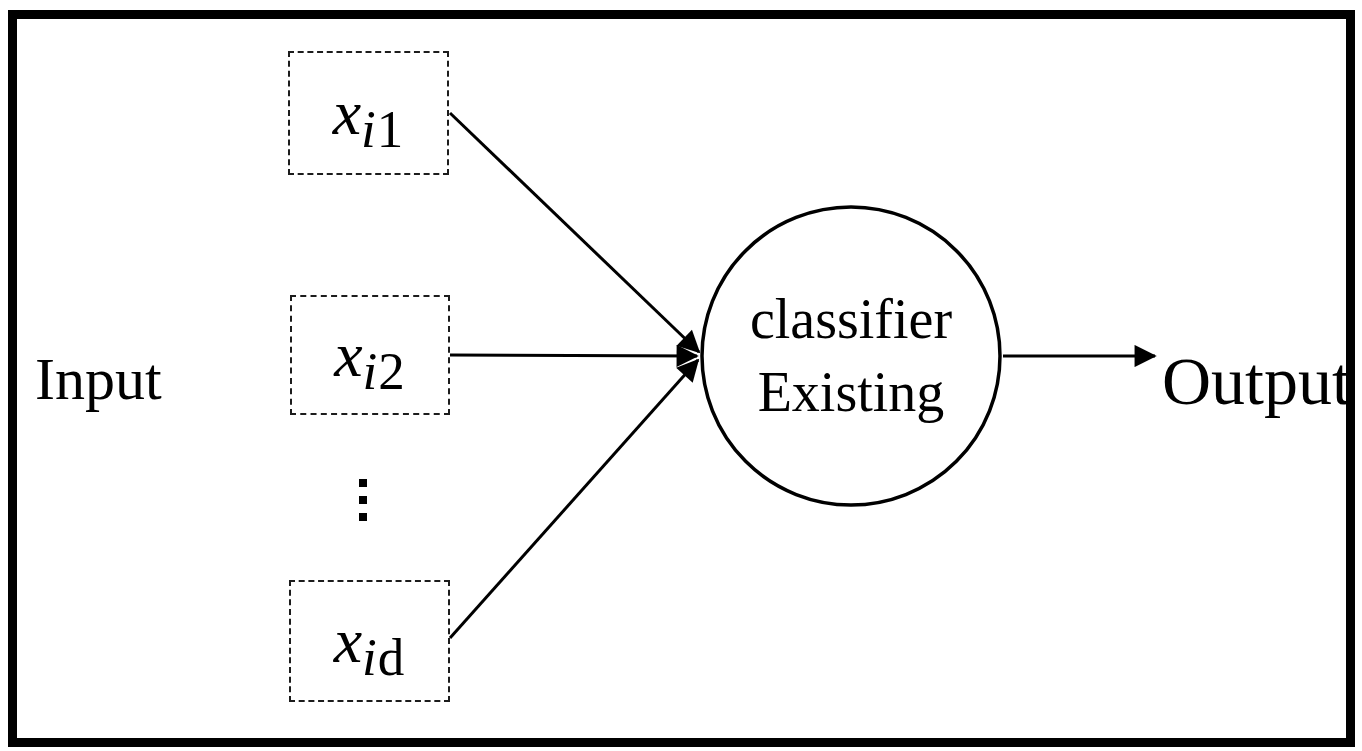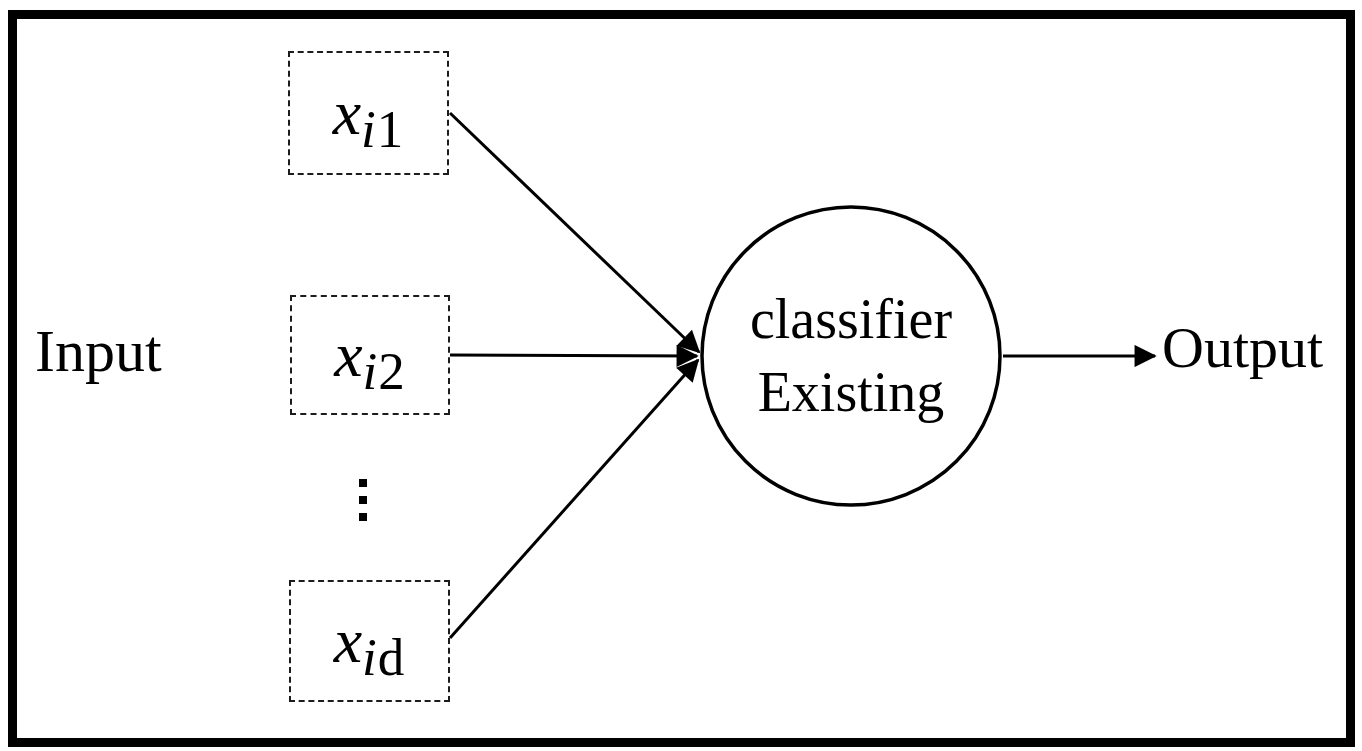--- a/index.html
+++ b/index.html
@@ -29,30 +29,31 @@
     position: absolute;
     left: 0;
     top: 0;
     width: 1362px;
     height: 751px;
   }
   .label {
     position: absolute;
     line-height: 1;
     white-space: nowrap;
+    margin-top: 28px;
   }
   .input-label {
     left: 35px;
     top: 321px;
     font-size: 60px;
   }
   .output-label {
     left: 1162px;
     top: 319px;
-    font-size: 58px;
+    font-size: 68px;
   }
   .feature-box {
     position: absolute;
     box-sizing: border-box;
     border: 2px dashed #1c1c1c;
     display: flex;
     align-items: center;
     justify-content: center;
   }
   .feature-box-1 { left: 288px; top: 51px;  width: 161px; height: 124px; }

